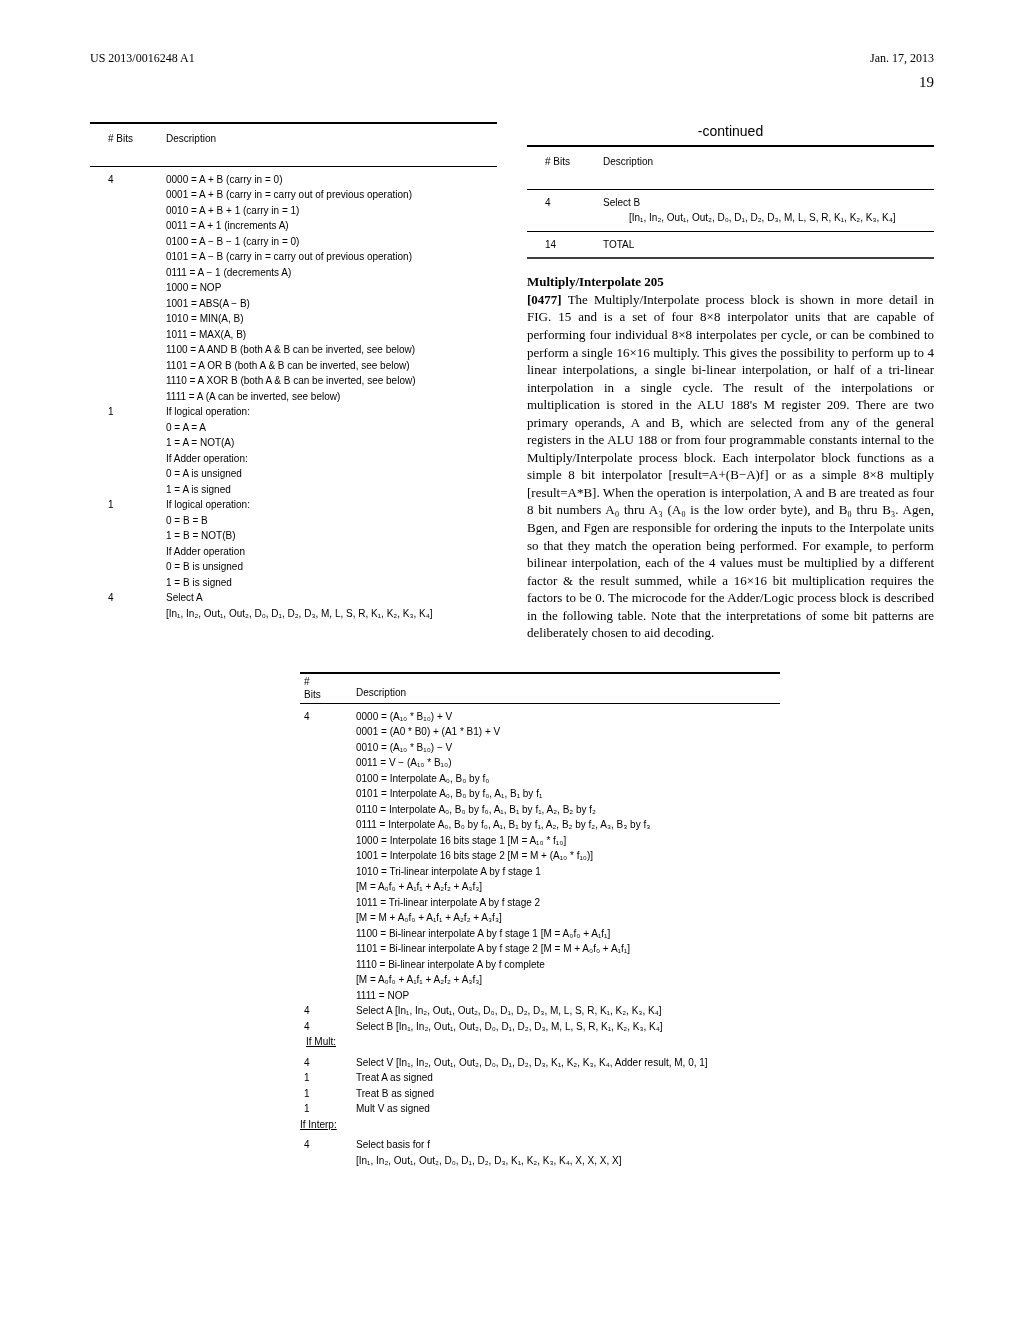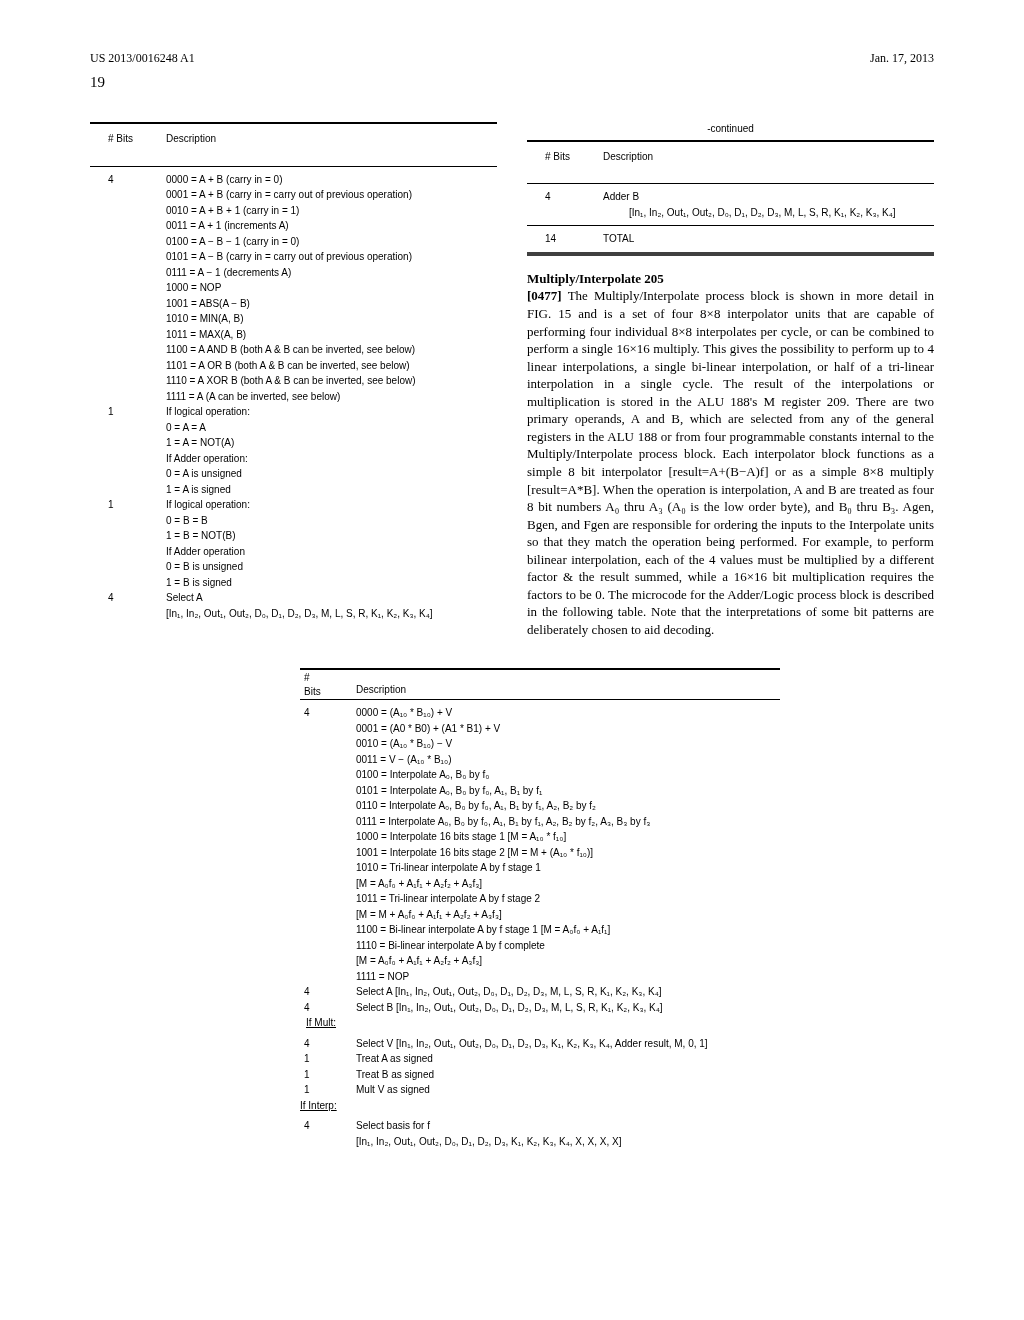--- a/index.html
+++ b/index.html
@@ -11,21 +11,21 @@
     padding: 50px 90px;
     line-height: 1.35;
   }
   .header {
     display: flex;
     justify-content: space-between;
     margin-bottom: 6px;
     font-size: 12px;
   }
   .page-num {
-    text-align: left;
+    text-align: right;
     font-size: 15px;
     margin-bottom: 30px;
   }
   .columns {
     display: flex;
     gap: 30px;
     margin-bottom: 30px;
   }
   .col {
     flex: 1;
@@ -36,33 +36,33 @@
   }
   .tbl {
     width: 100%;
     font-family: Arial, Helvetica, sans-serif;
     font-size: 10px;
     border-collapse: collapse;
     line-height: 1.35;
   }
   .tbl .toprule { border-top: 2px solid #000; }
   .tbl .midrule { border-top: 1px solid #000; }
-  .tbl .botrule { border-bottom: 4px solid #404040; }
+  .tbl .botrule { border-bottom: 2px solid #404040; }
   .tbl td, .tbl th {
     text-align: left;
     vertical-align: top;
     padding: 1px 4px;
     font-weight: normal;
   }
   .tbl .bits-col { width: 50px; text-align: left; padding-left: 18px;}
   .tbl .indent { padding-left: 30px; }
   .continued {
     text-align: center;
     font-family: Arial, Helvetica, sans-serif;
-    font-size: 10px;
+    font-size: 14px;
     margin-bottom: 4px;
   }
   .section-title { margin-top: 14px; margin-bottom: 0; font-weight: bold; }
   .para { text-align: justify; }
   .para-num { font-weight: bold; margin-right: 6px;}
   .hdr-pad td, .hdr-pad th { padding-top: 8px; padding-bottom: 20px;}
   .space-above td { padding-top: 6px; }
   .space-below td { padding-bottom: 6px; }
   .bits-col-narrow { width: 44px; text-align:center; }
 </style>
@@ -211,21 +211,21 @@
   <div class="col">
     <div class="continued">-continued</div>
     <table class="tbl">
       <tbody>
           <tr class="toprule hdr-pad">
         <th class="bits-col"># Bits</th>
         <th>Description</th>
       </tr>
       <tr class="midrule space-above">
         <td class="bits-col">4</td>
-        <td>Adder B</td>
+        <td>Select B</td>
       </tr>
       <tr class="space-below">
             <td></td>
             <td class="indent">[In₁, In₂, Out₁, Out₂, D₀, D₁, D₂, D₃, M, L, S, R, K₁, K₂, K₃, K₄]</td>
           </tr>
       <tr class="midrule space-above botrule space-below">
         <td class="bits-col">14</td>
         <td>TOTAL</td>
       </tr>
     </tbody>
@@ -302,20 +302,24 @@
     <tr>
           <td></td>
           <td>[M = M + A₀f₀ + A₁f₁ + A₂f₂ + A₃f₃]</td>
         </tr>
     <tr>
           <td></td>
           <td>1100 = Bi-linear interpolate A by f stage 1 [M = A₀f₀ + A₁f₁]</td>
         </tr>
     <tr>
           <td></td>
+          <td>1101 = Bi-linear interpolate A by f stage 2 [M = M + A₀f₀ + A₁f₁]</td>
+        </tr>
+    <tr>
+          <td></td>
           <td>1110 = Bi-linear interpolate A by f complete</td>
         </tr>
     <tr>
           <td></td>
           <td>[M = A₀f₀ + A₁f₁ + A₂f₂ + A₃f₃]</td>
         </tr>
     <tr>
           <td></td>
           <td>1111 = NOP</td>
         </tr>

